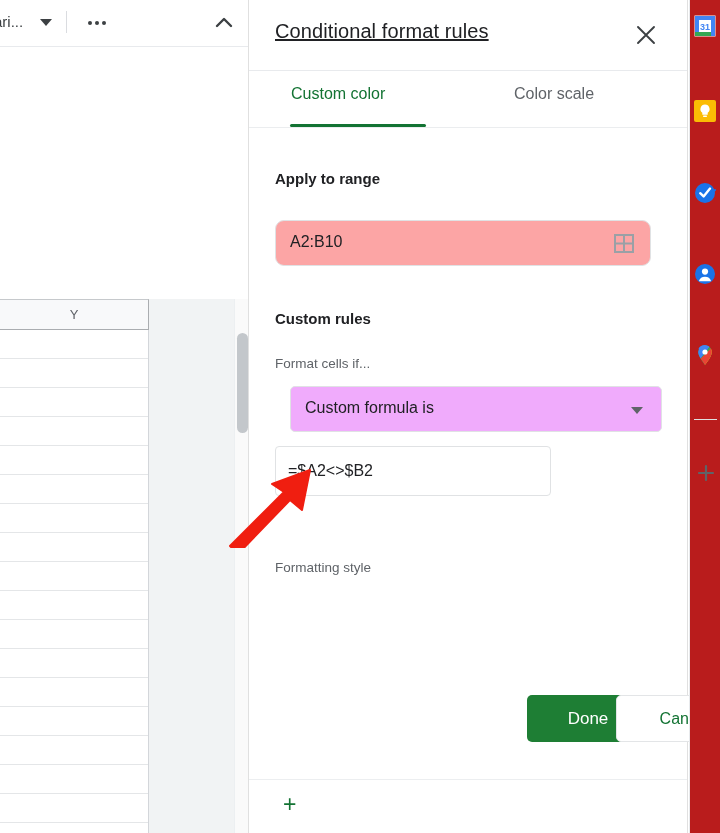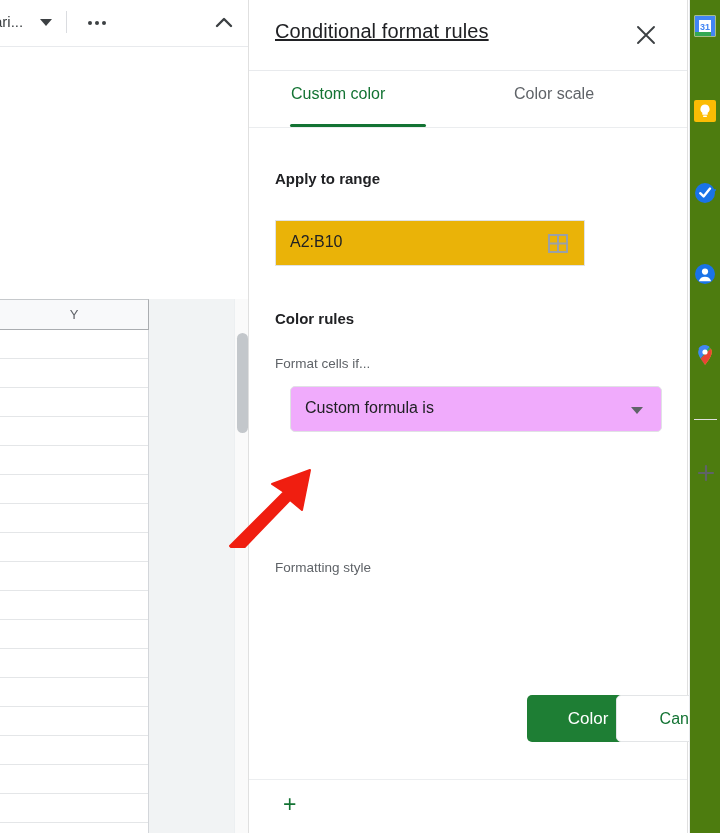--- a/index.html
+++ b/index.html
@@ -113,23 +113,23 @@
   }
 
   .section-label {
     position: absolute; left: 26px; font-size: 15px; color: #202124; font-weight: 700;
   }
   .sub-label {
     position: absolute; left: 26px; font-size: 13.5px; color: #5f6368;
   }
 
   .field {
-    position: absolute; left: 26px; width: 310px;
-    border: 1px solid #e0e2e4; border-radius: 0;
-    background: #eab308;
+    position: absolute; left: 26px; width: 376px;
+    border: 1px solid #e0e2e4; border-radius: 9px;
+    background: #fca5a5;
   }
   .field-text {
     position: absolute; left: 14px; font-size: 16px; color: #202124;
   }
   .grid-icon {
     position: absolute; right: 16px; width: 20px; height: 19px;
   }
 
   .select-field {
     position: absolute; left: 26px; top: 386px; width: 372px; height: 46px;
@@ -189,21 +189,21 @@
     color: #137333; font-size: 17px; font-weight: 500; cursor: pointer;
   }
   .plus-glyph { font-size: 23px; line-height: 17px; font-weight: 400; }
 
   
   .arrow-svg { position: absolute; left: 222px; top: 462px; width: 110px; height: 86px; }
 
   
   .rail {
     position: absolute; left: 689px; top: 0; width: 31px; height: 833px;
-    background: #4d7c0f; border-left: 1px solid #e8eaed;
+    background: #b91c1c; border-left: 1px solid #e8eaed;
   }
   .rail-icon {
     position: absolute; left: 4px; width: 22px; height: 22px; cursor: pointer;
   }
   .rail-sep {
     position: absolute; left: 4px; top: 419px; width: 23px; height: 1px; background: #e0e0e0;
   }
   .rail-plus {
     position: absolute; left: 5px; top: 462px; width: 22px; height: 22px; cursor: pointer;
   }
@@ -283,33 +283,36 @@
       <div class="field-text" style="top:12px;">A2:B10</div>
       <div class="grid-icon" style="top:13px;">
         <svg width="20" height="19" viewBox="0 0 20 19">
           <rect x="1" y="1" width="18" height="17" fill="none" stroke="#9aa0a6" stroke-width="2"></rect>
           <line x1="10" y1="1" x2="10" y2="18" stroke="#9aa0a6" stroke-width="2"></line>
           <line x1="1" y1="9.5" x2="19" y2="9.5" stroke="#9aa0a6" stroke-width="2"></line>
         </svg>
       </div>
     </div>
 
-    <div class="section-label" style="top:310px;">Color rules</div>
+    <div class="section-label" style="top:310px;">Custom rules</div>
     <div class="sub-label" style="top:356px;">Format cells if...</div>
 
     <div class="select-field">
       <div class="select-text">Custom formula is</div>
       <div class="select-caret"></div>
     </div>
 
+    <div class="formula-field">
+      <div class="formula-text">=$A2&lt;&gt;$B2</div>
+    </div>
 
     <div class="sub-label" style="top:560px;">Formatting style</div>
 
 
-    <div class="btn-done" style="background: rgb(30, 126, 52);">Color</div>
+    <div class="btn-done" style="background: rgb(30, 126, 52);">Done</div>
     <div class="btn-cancel" style="color: rgb(19, 115, 51);">Cancel</div>
 
     <div class="panel-footer">
       <div class="add-rule" style="color: rgb(19, 115, 51);">
         <span class="plus-glyph">+</span>
       </div>
     </div>
   </div>
 
   <svg class="arrow-svg" viewBox="0 0 110 86">

